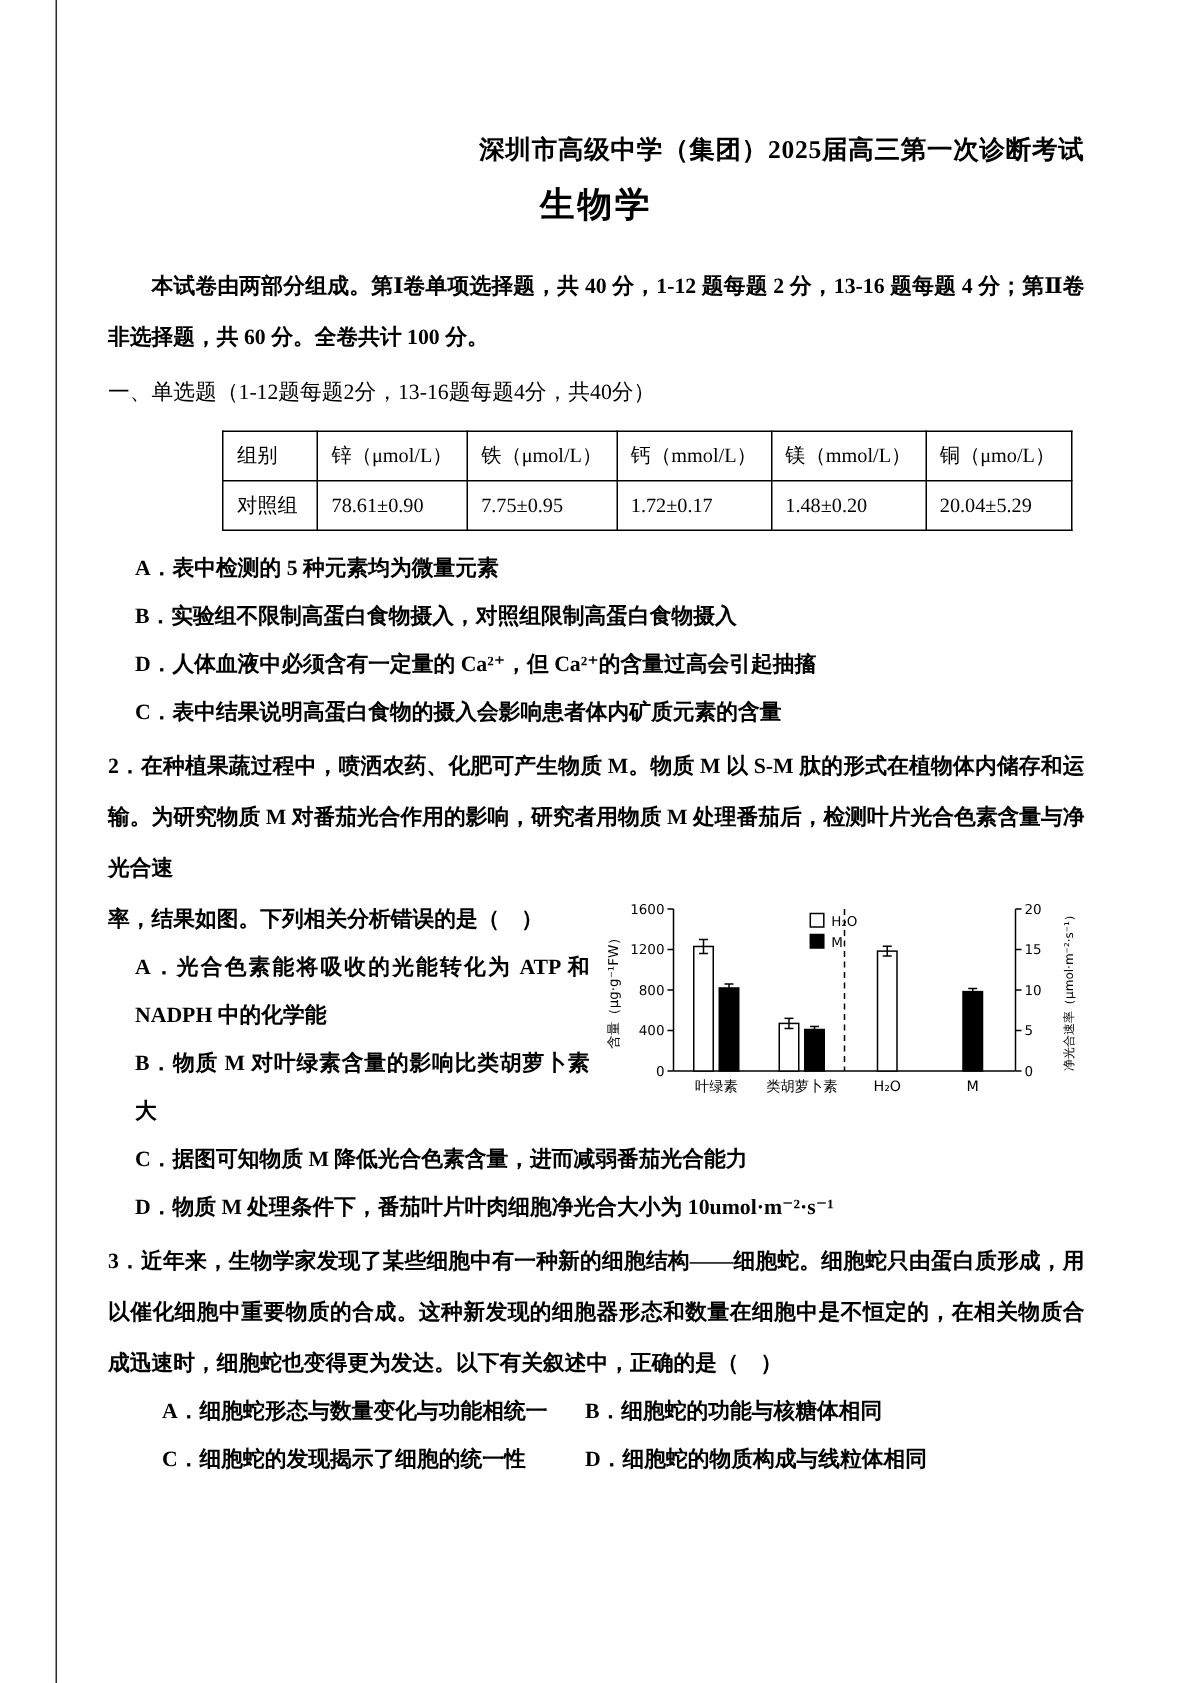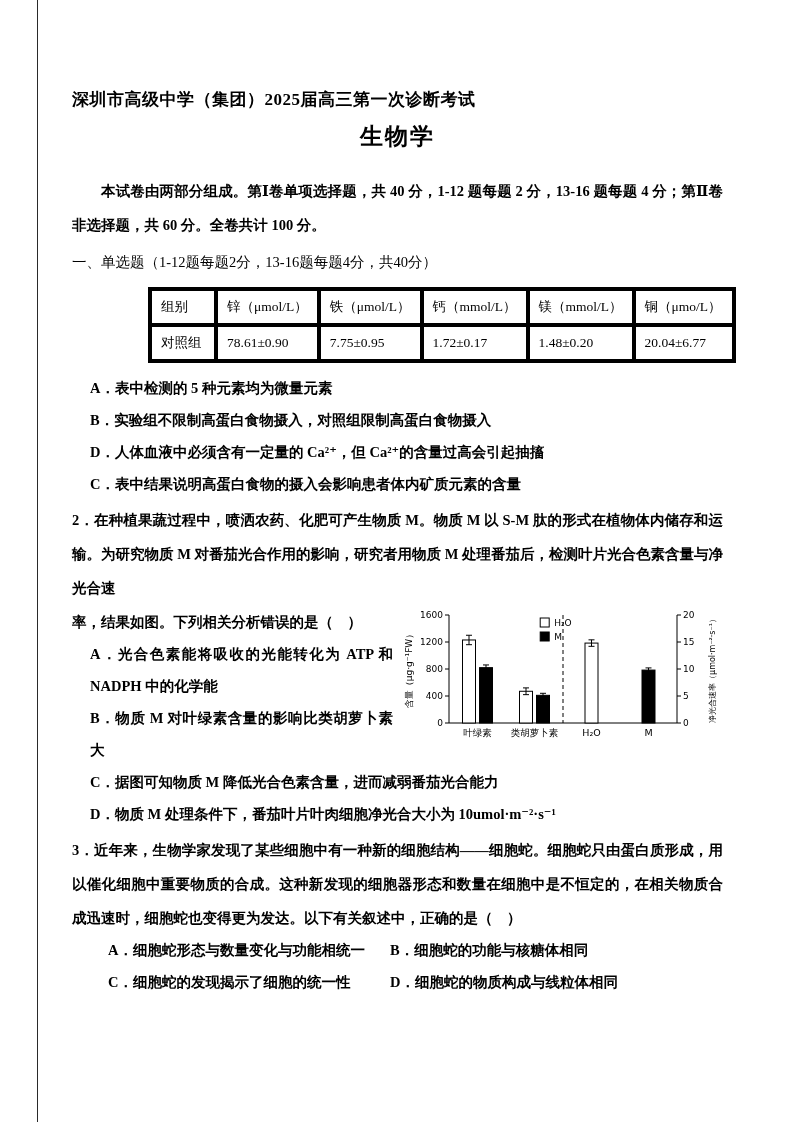--- a/index.html
+++ b/index.html
@@ -10,21 +10,21 @@
     color:#000;
     font-family:"Liberation Serif","DejaVu Serif",serif;
     overflow:hidden;
   }
   .margin-line{
     position:absolute;left:37px;top:0;bottom:0;width:1px;
     background:#2a2a2a;
   }
   .content{padding:88px 70px 0 72px;}
   h1.title{
-    font-size:17px;font-weight:bold;text-align:left;
+    font-size:17px;font-weight:bold;text-align:right;
     margin:0 0 10px 0;letter-spacing:.5px;
   }
   h2.subject{
     font-size:23px;font-weight:bold;text-align:center;
     margin:0 0 22px 0;letter-spacing:2px;
   }
   p{margin:0;font-weight:bold;}
   .intro{
     font-size:14.5px;line-height:2.35;text-align:justify;
     text-indent:2em;margin-bottom:4px;
@@ -38,21 +38,21 @@
   .option{
     font-size:14.5px;line-height:2.2;padding-left:18px;text-align:justify;
   }
   .two-col .col-a{display:inline-block;width:282px;margin-left:18px;}
   table.q1-table{
     border-collapse:collapse;
     margin:8px 0 10px 76px;
     font-size:13.5px;
   }
   table.q1-table td{
-    border:4px solid #000000;
+    border:1px solid #000000;
     padding:7px 9px;
     text-align:left;
     white-space:nowrap;
   }
   td.c0{min-width:44px;}
   td.cx{min-width:78px;}
   .q2-flow{display:flow-root;}
   .chart-wrap{
     float:right;
     width:322px;
@@ -86,21 +86,21 @@
             <td class="cx">钙（mmol/L）</td>
             <td class="cx">镁（mmol/L）</td>
             <td class="cx">铜（μmo/L）</td>
           </tr>
           <tr>
             <td>对照组</td>
             <td>78.61±0.90</td>
             <td>7.75±0.95</td>
             <td>1.72±0.17</td>
             <td>1.48±0.20</td>
-            <td>20.04±6.77</td>
+            <td>20.04±5.29</td>
           </tr>
         </tbody>
       </table>
 
       <p class="option">A．表中检测的 5 种元素均为微量元素</p>
       <p class="option">B．实验组不限制高蛋白食物摄入，对照组限制高蛋白食物摄入</p>
       <p class="option">D．人体血液中必须含有一定量的 Ca²⁺，但 Ca²⁺的含量过高会引起抽搐</p>
       <p class="option">C．表中结果说明高蛋白食物的摄入会影响患者体内矿质元素的含量</p>
     </div>
 

